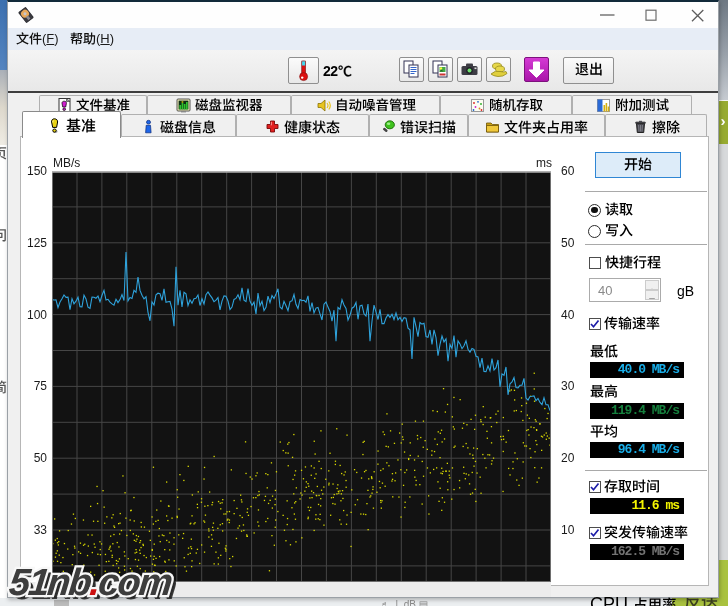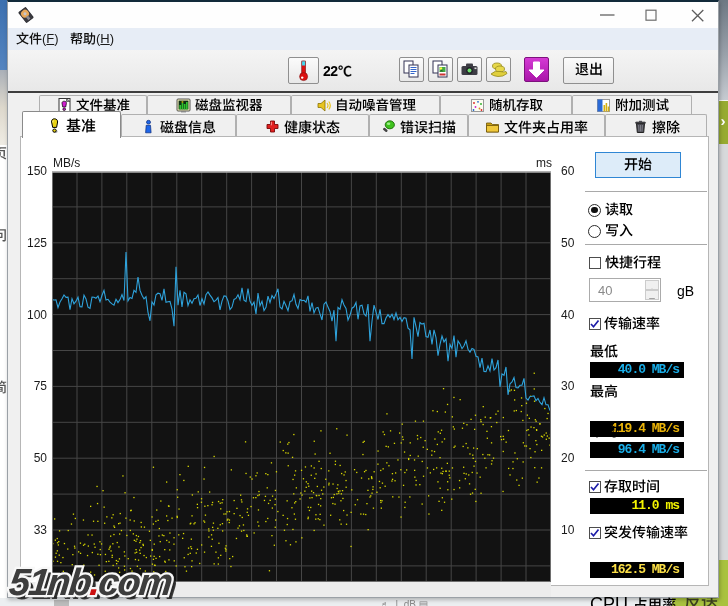--- a/index.html
+++ b/index.html
@@ -1125,51 +1125,51 @@
       </svg></div>
     <div class="abs" style="left:582px;top:342px"><svg style="vertical-align:0px" width="28.0" height="14.0" viewBox="0 0 2000 1000" fill="#000">
         <use href="#u6700" transform="translate(0,880) scale(1,-1)"></use>
         <use href="#u4f4e" transform="translate(1000,880) scale(1,-1)"></use>
       </svg></div>
     <div class="blk" style="top:360px;color:#19aee8">40.0 MB/s</div>
     <div class="abs" style="left:582px;top:382px"><svg style="vertical-align:0px" width="28.0" height="14.0" viewBox="0 0 2000 1000" fill="#000">
         <use href="#u6700" transform="translate(0,880) scale(1,-1)"></use>
         <use href="#u9ad8" transform="translate(1000,880) scale(1,-1)"></use>
       </svg></div>
-    <div class="blk" style="top:419px;color:#eab308">119.4 MB/s</div>
+    <div class="blk" style="top:401px;color:#15803d">119.4 MB/s</div>
     <div class="abs" style="left:582px;top:422px"><svg style="vertical-align:0px" width="28.0" height="14.0" viewBox="0 0 2000 1000" fill="#000">
         <use href="#u5e73" transform="translate(0,880) scale(1,-1)"></use>
         <use href="#u5747" transform="translate(1000,880) scale(1,-1)"></use>
       </svg></div>
     <div class="blk" style="top:440px;color:#19aee8">96.4 MB/s</div>
     <div class="sep" style="top:468px"></div>
     <div class="cb" style="left:581px;top:479px"></div>
     <svg class="abs" style="left:581px;top:479px;z-index:2" width="12" height="12">
       <path d="M2 6 L4.5 8.8 L9.5 2.5" stroke="#1c1ca8" stroke-width="1.7" fill="none"></path>
     </svg>
     <div class="abs" style="left:596px;top:477px"><svg style="vertical-align:0px" width="56.0" height="14.0" viewBox="0 0 4000 1000" fill="#000">
         <use href="#u5b58" transform="translate(0,880) scale(1,-1)"></use>
         <use href="#u53d6" transform="translate(1000,880) scale(1,-1)"></use>
         <use href="#u65f6" transform="translate(2000,880) scale(1,-1)"></use>
         <use href="#u95f4" transform="translate(3000,880) scale(1,-1)"></use>
       </svg></div>
-    <div class="blk" style="top:496px;color:#f4f400">11.0 ms</div>
+    <div class="blk" style="top:496px;color:#f4f400">11.6 ms</div>
     <div class="cb" style="left:581px;top:525px"></div>
     <svg class="abs" style="left:581px;top:525px;z-index:2" width="12" height="12">
       <path d="M2 6 L4.5 8.8 L9.5 2.5" stroke="#1c1ca8" stroke-width="1.7" fill="none"></path>
     </svg>
     <div class="abs" style="left:596px;top:523px"><svg style="vertical-align:0px" width="84.0" height="14.0" viewBox="0 0 6000 1000" fill="#000">
         <use href="#u7a81" transform="translate(0,880) scale(1,-1)"></use>
         <use href="#u53d1" transform="translate(1000,880) scale(1,-1)"></use>
         <use href="#u4f20" transform="translate(2000,880) scale(1,-1)"></use>
         <use href="#u8f93" transform="translate(3000,880) scale(1,-1)"></use>
         <use href="#u901f" transform="translate(4000,880) scale(1,-1)"></use>
         <use href="#u7387" transform="translate(5000,880) scale(1,-1)"></use>
       </svg></div>
-    <div class="blk" style="top:560px;color:#fde047">162.5 MB/s</div>
+    <div class="blk" style="top:542px;color:#737373">162.5 MB/s</div>
     <div class="abs" style="left:12px;top:580px;width:531px;height:15px;background:#ececec;z-index:2"></div>
     <div class="abs" style="left:582px;top:592px;font-size:18px">CPU <svg style="vertical-align:-1px" width="43.5" height="14.5" viewBox="0 0 3000 1000" fill="#000">
         <use href="#u5360" transform="translate(0,880) scale(1,-1)"></use>
         <use href="#u7528" transform="translate(1000,880) scale(1,-1)"></use>
         <use href="#u7387" transform="translate(2000,880) scale(1,-1)"></use>
       </svg></div>
   </div>
 <svg class="abs" style="left:4px;top:558px;z-index:5" width="250" height="48">
     <g font-family="Liberation Sans, sans-serif" font-style="italic" font-weight="bold" font-size="38" letter-spacing="-2" transform="skewX(-6)">
       <text x="13" y="41" fill="#1d1d1d" opacity="0.85">51nb.com</text>

